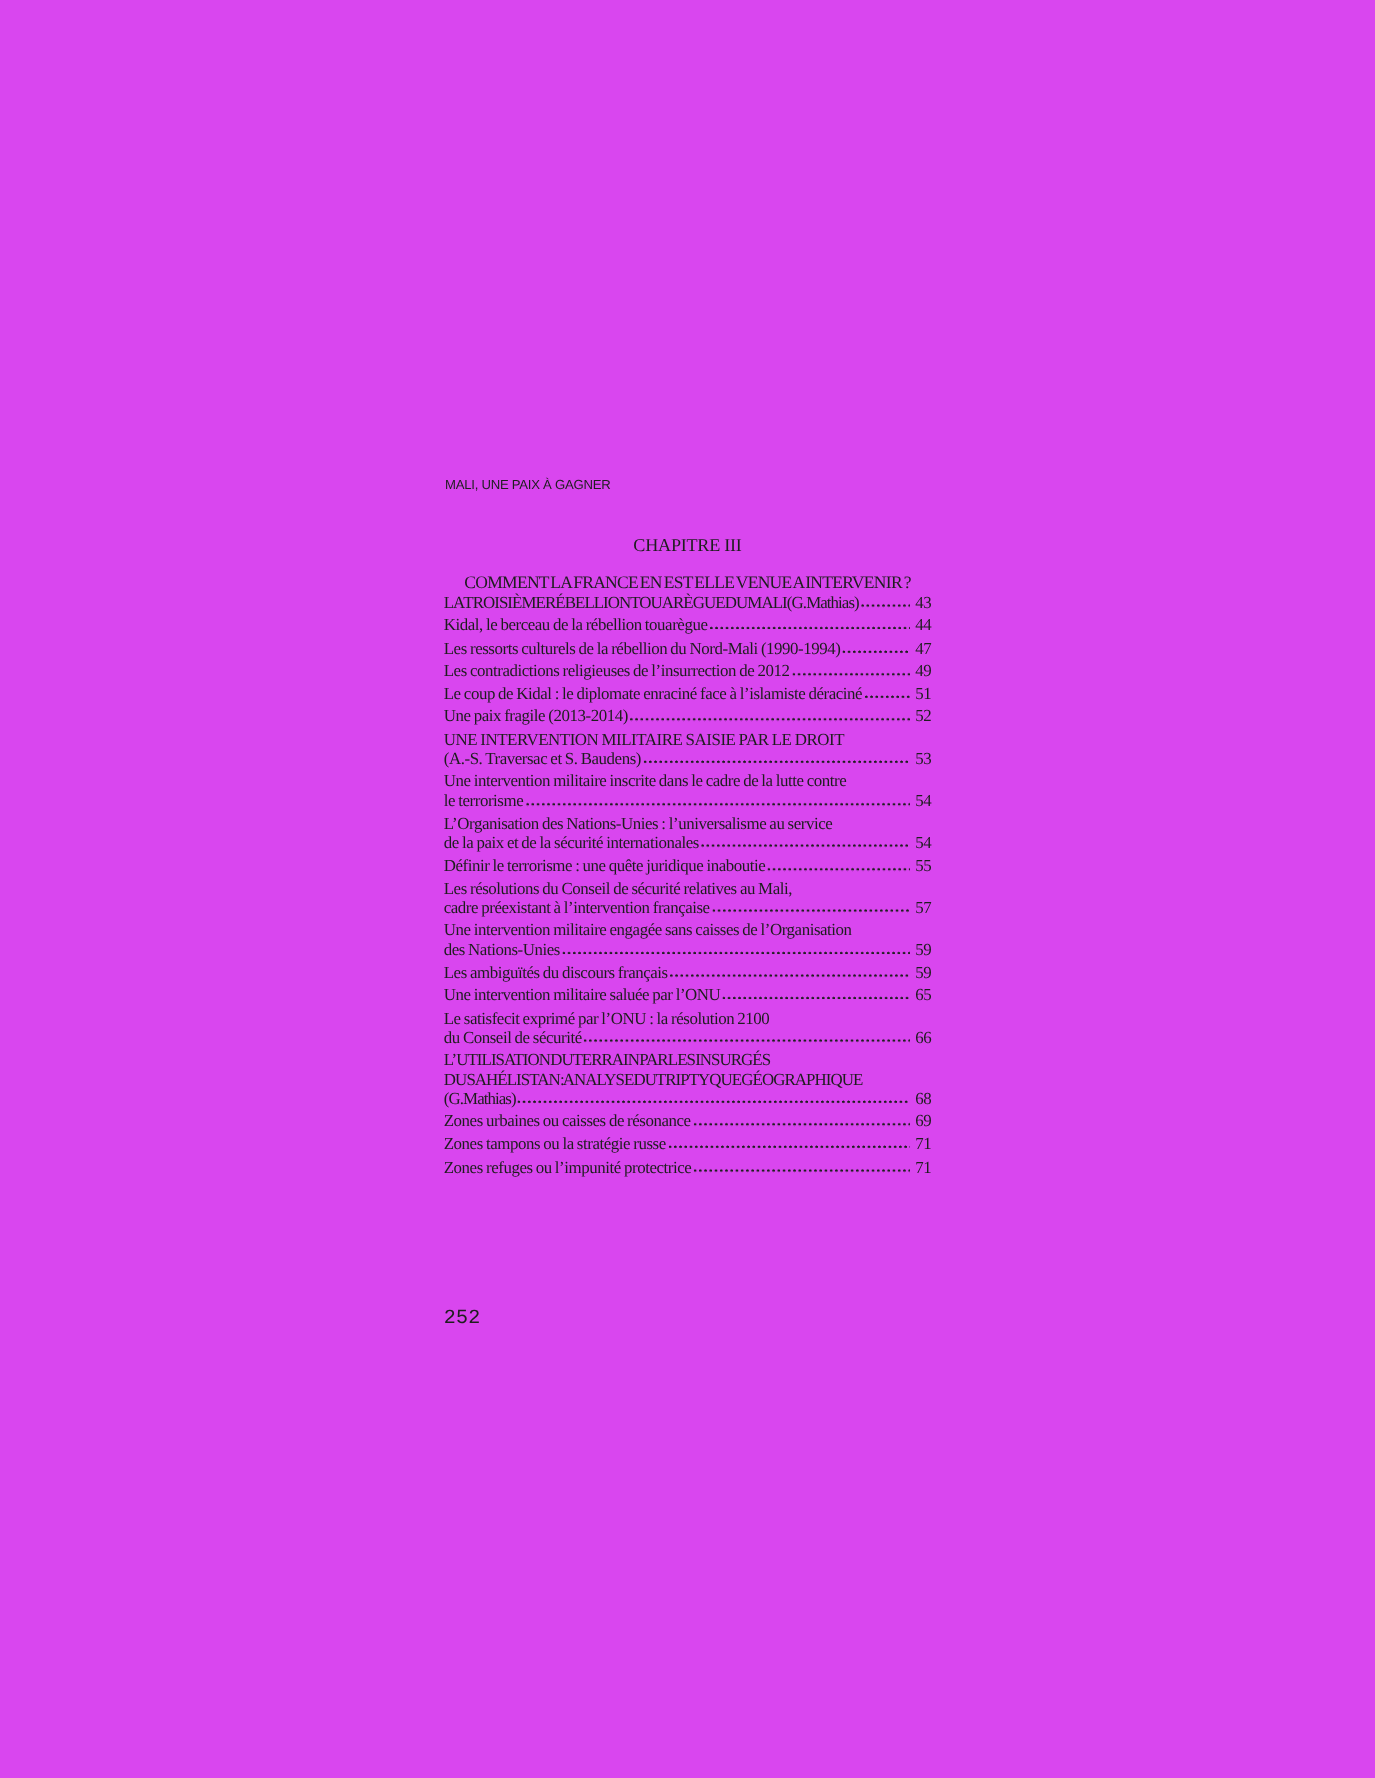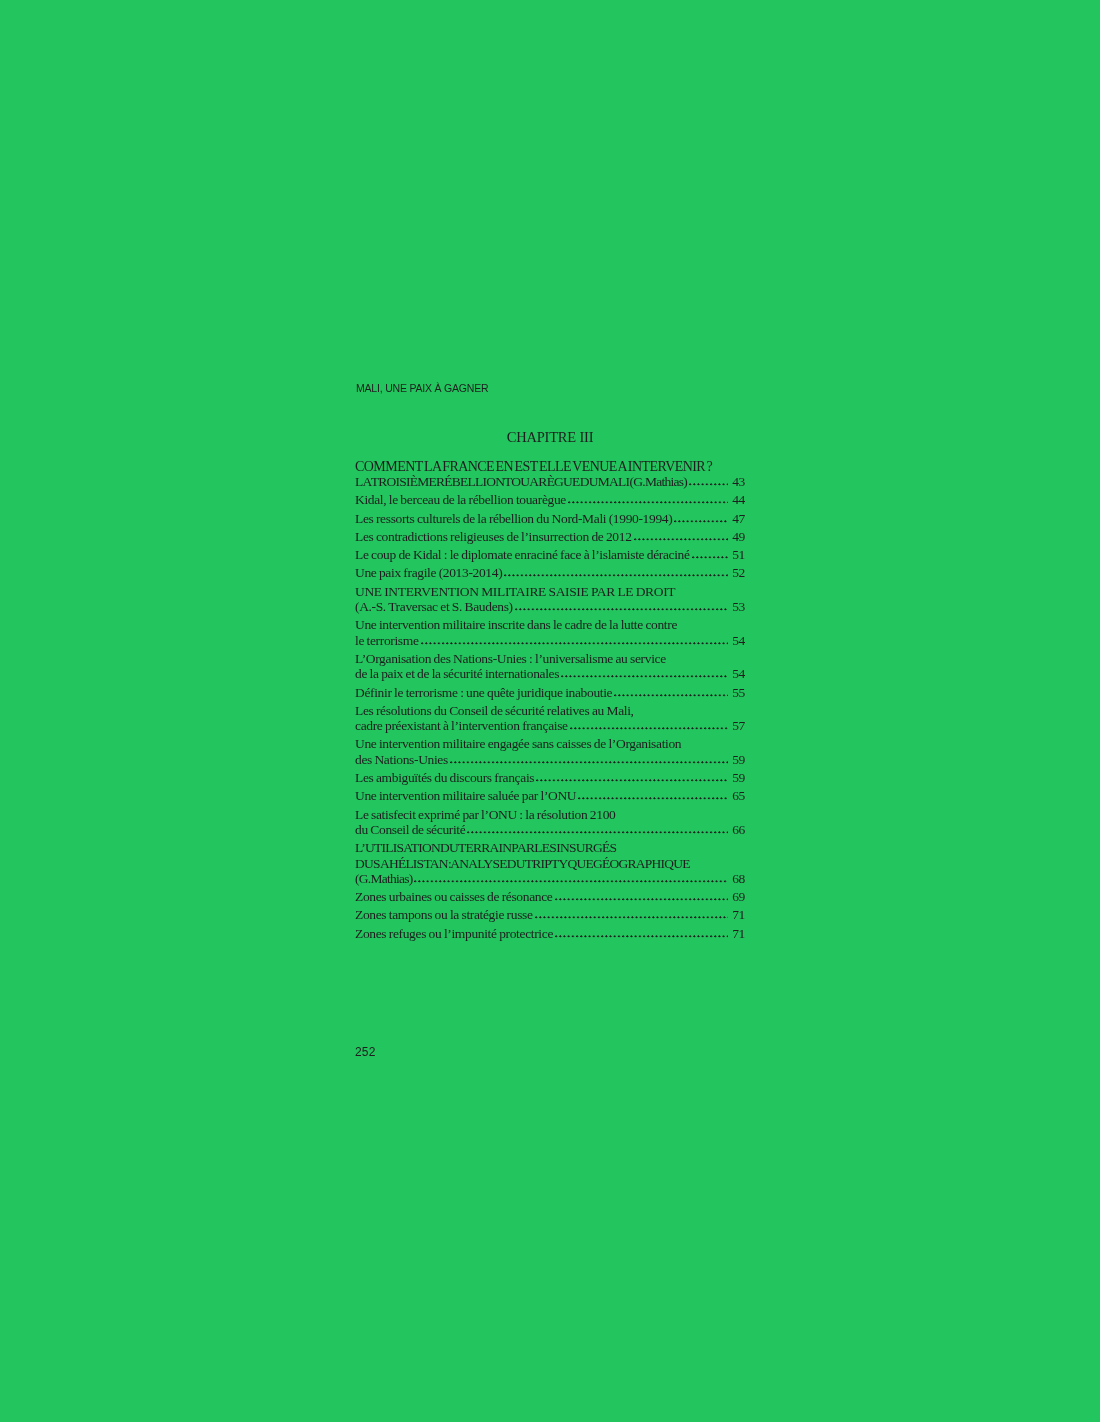--- a/index.html
+++ b/index.html
@@ -11,21 +11,21 @@
     height: 1422px;
     background: #ffffff;
     font-family: "Liberation Serif", serif;
     color: #1e1e1e;
     overflow: hidden;
     position: relative;
   }
   .page {
     position: absolute;
     inset: 0;
-    background: #22c55e;
+    background: #d946ef;
   }
   .running-header {
     position: absolute;
     left: 356px;
     top: 382px;
     font-family: "Liberation Sans", sans-serif;
     font-size: 10.5px;
     letter-spacing: -0.2px;
     color: #1e1e1e;
     white-space: nowrap;
@@ -38,21 +38,21 @@
     text-align: center;
     font-size: 14.5px;
     letter-spacing: -0.2px;
     white-space: nowrap;
   }
   .chapter-title {
     position: absolute;
     left: 355px;
     top: 459px;
     width: 390px;
-    text-align: left;
+    text-align: center;
     font-size: 14px;
     letter-spacing: -0.55px;
     word-spacing: -1.5px;
     white-space: nowrap;
   }
   .toc {
     position: absolute;
     left: 355px;
     top: 474px;
     width: 390px;
@@ -81,22 +81,22 @@
     background-image: radial-gradient(circle at 1.1px 1.4px, #1e1e1e 0.85px, rgba(0,0,0,0) 1.2px);
     background-size: 4.2px 3px;
     background-repeat: repeat-x;
     background-position: left bottom;
   }
   .pg { flex: 0 0 auto; }
   .folio {
     position: absolute;
     left: 355px;
     top: 1045px;
-    font-family: Liberation Sans, sans-serif;
-    font-size: 12px;
+    font-family: Liberation Mono, monospace;
+    font-size: 16px;
     letter-spacing: 0.2px;
   }
 </style>
 </head>
 <body>
 
 <div class="page">
 
   <div class="running-header">MALI, UNE PAIX À GAGNER</div>
 

